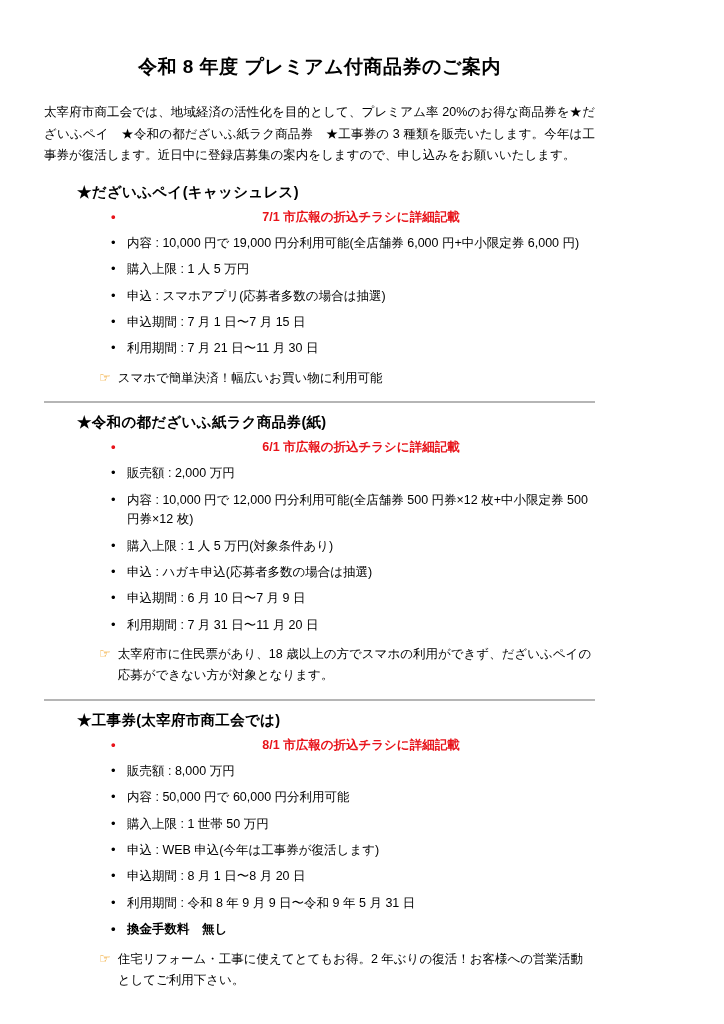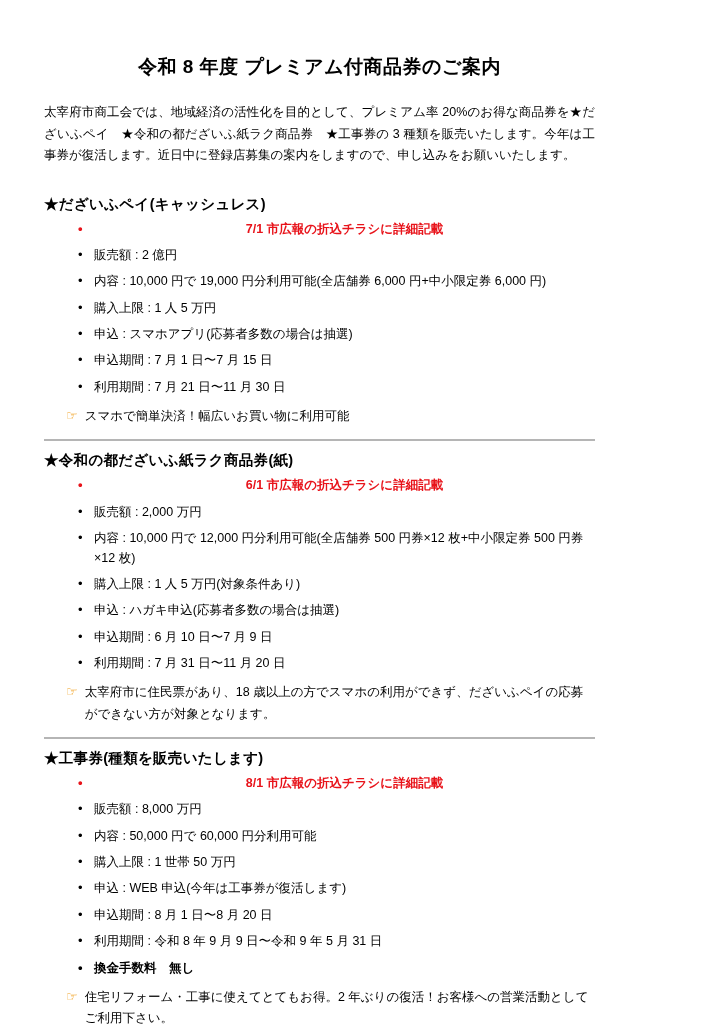--- a/index.html
+++ b/index.html
@@ -26,25 +26,26 @@
     font-size: 19px;
     font-weight: bold;
     letter-spacing: 0.5px;
     margin: 16px 0 22px 0;
     font-family: "Liberation Sans", sans-serif;
   }
   .intro {
     font-size: 12.5px;
     line-height: 1.72;
     text-align: justify;
-    margin-bottom: 28px;
+    margin-bottom: 16px;
     font-family: "Liberation Sans", sans-serif;
   }
   .section {
     margin-bottom: 6px;
+    margin-left: 33px;
   }
   .section-title {
     font-size: 14.5px;
     font-weight: bold;
     margin: 10px 0 6px 0;
     font-family: "Liberation Sans", sans-serif;
     letter-spacing: 0.3px;
   }
   ul.bullets {
     list-style: none;
@@ -110,21 +111,20 @@
 
   <h1 class="doc-title">令和 8 年度 プレミアム付商品券のご案内</h1>
 
   <p class="intro">太宰府市商工会では、地域経済の活性化を目的として、プレミアム率 20%のお得な商品券を★だざいふペイ　★令和の都だざいふ紙ラク商品券　★工事券の 3 種類を販売いたします。今年は工事券が復活します。近日中に登録店募集の案内をしますので、申し込みをお願いいたします。</p>
 
   <div id="sections-root">
       <div class="section">
         <h2 class="section-title">★だざいふペイ(キャッシュレス)</h2>
         <ul class="bullets">
           <li class="accent">7/1 市広報の折込チラシに詳細記載</li>
-          <li>販売額 : 2 億円</li>
           <li>内容 : 10,000 円で 19,000 円分利用可能(全店舗券 6,000 円+中小限定券 6,000 円)</li>
           <li>購入上限 : 1 人 5 万円</li>
           <li>申込 : スマホアプリ(応募者多数の場合は抽選)</li>
           <li>申込期間 : 7 月 1 日〜7 月 15 日</li>
           <li>利用期間 : 7 月 21 日〜11 月 30 日</li>
         </ul>
         <div class="note">
           <span class="hand">☞</span>
           <span class="note-text">スマホで簡単決済！幅広いお買い物に利用可能</span>
         </div>
@@ -141,21 +141,21 @@
           <li>申込期間 : 6 月 10 日〜7 月 9 日</li>
           <li>利用期間 : 7 月 31 日〜11 月 20 日</li>
         </ul>
         <div class="note">
           <span class="hand">☞</span>
           <span class="note-text">太宰府市に住民票があり、18 歳以上の方でスマホの利用ができず、だざいふペイの応募ができない方が対象となります。</span>
         </div>
       </div>
       <hr class="divider">
       <div class="section">
-        <h2 class="section-title">★工事券(種類を販売いたします)</h2>
+        <h2 class="section-title">★工事券(太宰府市商工会では)</h2>
         <ul class="bullets">
           <li class="accent">8/1 市広報の折込チラシに詳細記載</li>
           <li>販売額 : 8,000 万円</li>
           <li>内容 : 50,000 円で 60,000 円分利用可能</li>
           <li>購入上限 : 1 世帯 50 万円</li>
           <li>申込 : WEB 申込(今年は工事券が復活します)</li>
           <li>申込期間 : 8 月 1 日〜8 月 20 日</li>
           <li>利用期間 : 令和 8 年 9 月 9 日〜令和 9 年 5 月 31 日</li>
           <li class="bold-item">換金手数料　無し</li>
         </ul>

